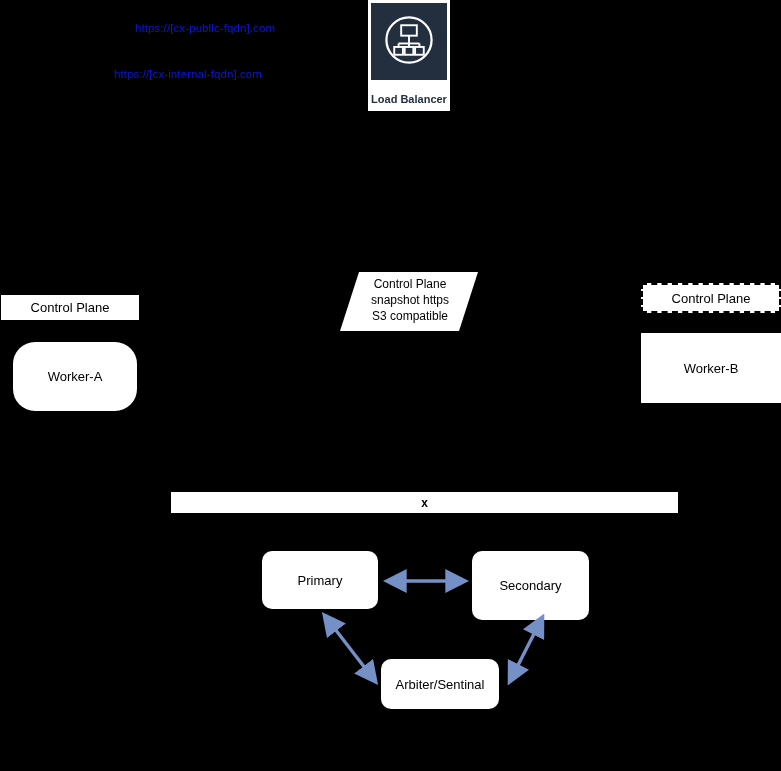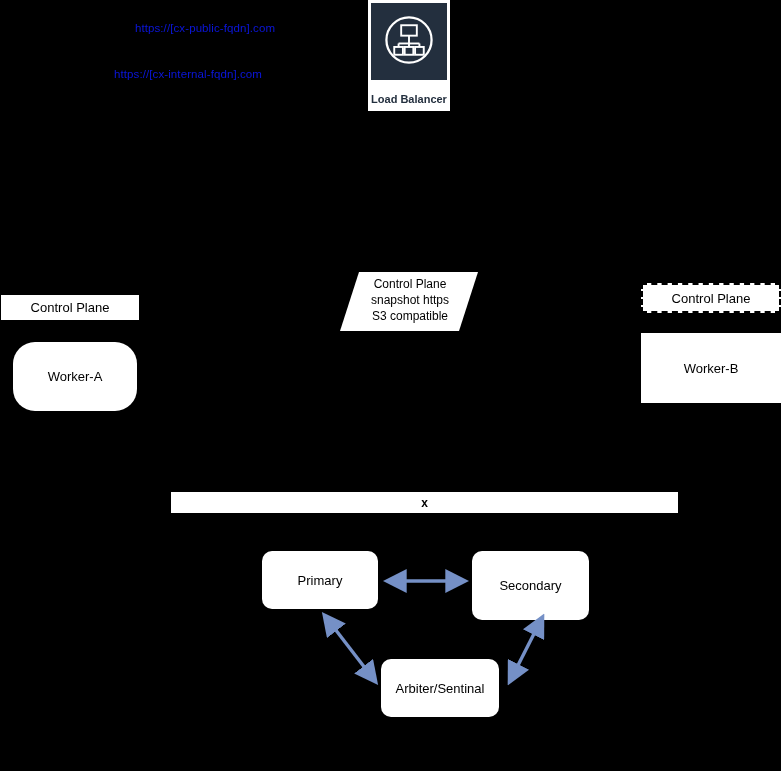--- a/index.html
+++ b/index.html
@@ -70,21 +70,21 @@
   }
 
   
   .round-node{
     background:#ffffff;border-radius:10px;
     display:flex;align-items:center;justify-content:center;
     font-size:13px;color:#000000;
   }
   .primary-node{left:262px;top:551px;width:116px;height:58px;justify-content:center;}
   .secondary-node{left:472px;top:551px;width:117px;height:69px;}
-  .arbiter-node{left:381px;top:659px;width:118px;height:58px;}
+  .arbiter-node{left:381px;top:659px;width:118px;height:50px;}
 
   .arrow-layer{left:0;top:0;width:781px;height:771px;pointer-events:none;}
 </style>
 </head>
 <body>
 
 <div class="abs url-label" style="left:120px;top:22px;">https://[cx-public-fqdn].com</div>
 
 <div class="abs url-label" style="left:103px;top:68px;">https://[cx-internal-fqdn].com</div>
 

